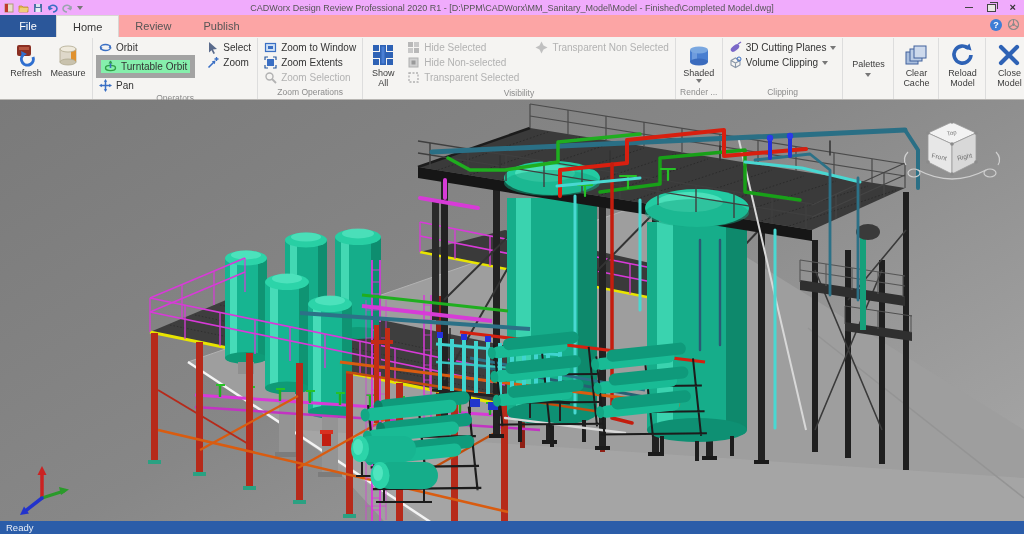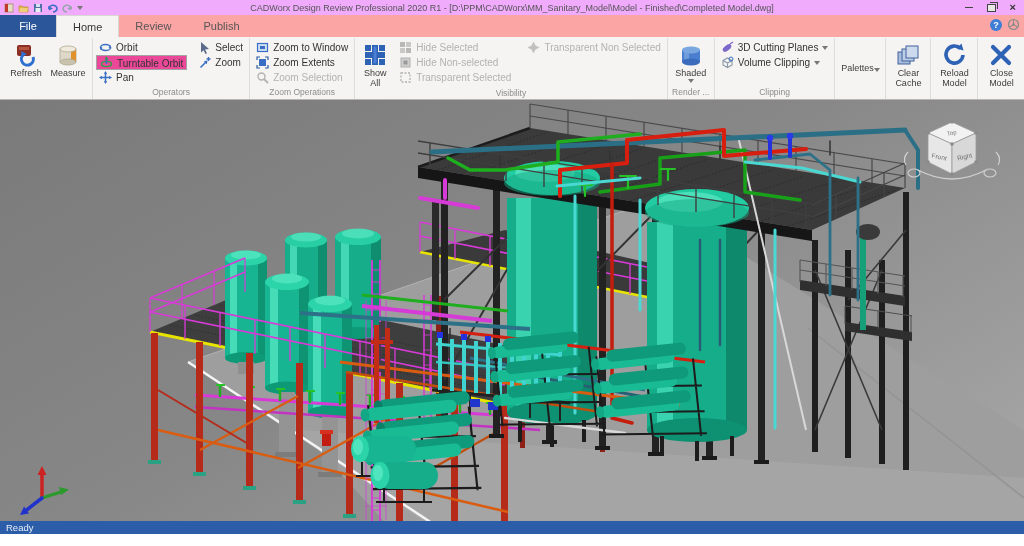--- a/index.html
+++ b/index.html
@@ -34,24 +34,24 @@
   .ribbon{height:61px;background:#f5f4f2;border-bottom:2px solid #b8b6b3;display:flex;
           padding:1px 0 0 2px;font-size:10px;color:#333;}
   .group{display:flex;flex-direction:column;border-right:1px solid #ddd;padding:1px 3px 0 3px;}
   .group-content{display:flex;flex:1;align-items:flex-start;}
   .group-label{font-size:8.5px;color:#8c8c8c;text-align:center;padding:0 0 2px;white-space:nowrap;}
   .bigbtn{width:42px;display:flex;flex-direction:column;align-items:center;text-align:center;
           font-size:9px;color:#3c3c3c;padding-top:2px;line-height:1.12;cursor:default;}
   .bigbtn .ic{height:27px;display:flex;align-items:center;justify-content:center;}
   .col{display:flex;flex-direction:column;justify-content:flex-start;padding-top:1px;}
   .smallrow{display:flex;align-items:center;gap:4px;height:15px;padding:0 3px;white-space:nowrap;}
-  .smallrow.sel{background:#ec4899;border:1px solid #a3a3a3;height:13px;align-items:flex-end;}
+  .smallrow.sel{background:#86efac;border:5px solid #a3a3a3;height:13px;}
   .smallrow .txt{font-size:10px;}
   .disabled{color:#b2b2b2;}
-  .vflex{display:flex;flex-direction:row;align-items:center;justify-content:center;}
+  .vflex{display:flex;flex-direction:column;align-items:center;justify-content:center;}
   
   .viewport{position:absolute;top:100px;left:0;width:1024px;height:433px;
             background:linear-gradient(150deg,#7a7a7a 0%,#878787 45%,#a9a9a9 100%);}
   .viewport svg{display:block;}
   
   .statusbar{position:absolute;bottom:12px;left:0;width:1024px;height:13px;background:#2b5da9;
              color:#e8eef8;font-size:9.5px;display:flex;align-items:center;padding-left:6px;
              box-sizing:border-box;}
 </style>
 </head>

